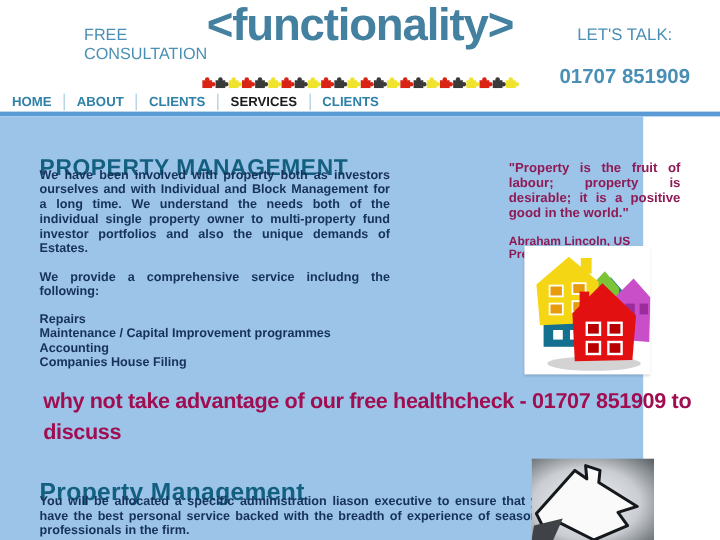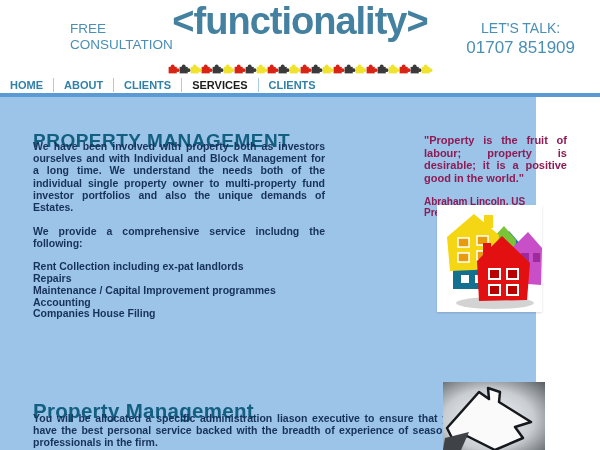--- a/index.html
+++ b/index.html
@@ -13,21 +13,21 @@
   body{width:600px;height:450px;position:relative;overflow:hidden;
        font-family:"Liberation Sans",sans-serif;background:#fff;}
 
   .header{position:absolute;top:0;left:0;width:600px;height:93px;background:var(--header_bg);}
   .free{position:absolute;left:30px;top:21px;width:118px;font-size:13.5px;line-height:1.18;
         color:var(--header_teal);margin-left:40px;}
   .logo{position:absolute;left:0;right:0;top:0;text-align:center;font-size:38px;font-weight:bold;
         color:var(--brand_teal);letter-spacing:-1px;}
   .talk{position:absolute;right:25px;top:20px;text-align:center;color:var(--header_teal);}
   .talk-l1{font-size:14px;}
-  .talk-l2{font-size:17px;margin-top:2px;}
+  .talk-l2{font-size:17px;margin-top:18px;font-weight:bold;}
   .puzzle-row{position:absolute;top:61px;left:0;right:0;height:15px;display:flex;justify-content:center;}
   .pz{width:13px;height:15px;margin:0 -1px;}
   .nav{position:absolute;top:78px;left:0;right:0;display:flex;
        font-size:11px;font-weight:bold;}
   .nav-item{color:var(--nav_teal);padding:1px 10px;cursor:pointer;white-space:nowrap;}
   .nav-item + .nav-item{border-left:1px solid var(--nav_divider);}
   .nav-item.active{color:var(--nav_active);}
 
   .accent-bar{position:absolute;top:93px;left:0;width:600px;height:4px;background:var(--accent_bar);}
   .main{position:absolute;top:97px;left:0;width:536px;height:353px;background:var(--page_bg);}
@@ -202,21 +202,20 @@
 <div class="accent-bar"></div>
 
 <div class="main">
 
   <h1 class="page-title">PROPERTY MANAGEMENT</h1>
 
   <div class="col-left">
     <p>We have been involved with property both as investors ourselves and with Individual and Block Management for a long time. We understand the needs both of the individual single property owner to multi-property fund investor portfolios and also the unique demands of Estates.</p>
     <p>We provide a comprehensive service includng the following:</p>
     <div>
-        <div class="svc">Rent Collection including ex-pat landlords</div>
         <div class="svc">Repairs</div>
         <div class="svc">Maintenance / Capital Improvement programmes</div>
         <div class="svc">Accounting</div>
         <div class="svc">Companies House Filing</div>
       </div>
   </div>
 
   <div class="col-right">
     <div>"Property is the fruit of labour; property is desirable; it is a positive good in the world."</div>
     <div class="quote-attr">Abraham Lincoln, US President</div>
@@ -244,20 +243,21 @@
       <rect x="84" y="62" width="8" height="9" fill="#9C2B9C"></rect>
       <rect x="46" y="38" width="8" height="15" fill="#E21010"></rect>
       <polygon points="40,56 65,31 93,58 90,95 42,96" fill="#E21010"></polygon>
       <rect x="52" y="64" width="11" height="10" fill="#B80000" stroke="#FFFFFF" stroke-width="2"></rect>
       <rect x="70" y="64" width="11" height="10" fill="#B80000" stroke="#FFFFFF" stroke-width="2"></rect>
       <rect x="52" y="80" width="11" height="10" fill="#B80000" stroke="#FFFFFF" stroke-width="2"></rect>
       <rect x="70" y="80" width="11" height="10" fill="#B80000" stroke="#FFFFFF" stroke-width="2"></rect>
     </svg>
   </div>
 
+  <div class="headline">why not take advantage of our free healthcheck - 01707 851909 to discuss</div>
 
   <h2 class="section-title">Property Management</h2>
 
   <div class="body2">You will be allocated a specific administration liason executive to ensure that you have the best personal service backed with the breadth of experience of seasoned professionals in the firm.</div>
 
   <div class="graylogo">
     <svg viewBox="0 0 102 68">
       <defs>
         <radialGradient id="gg" cx="45%" cy="55%" r="80%">
           <stop offset="0" stop-color="#F5F5F5"></stop>

